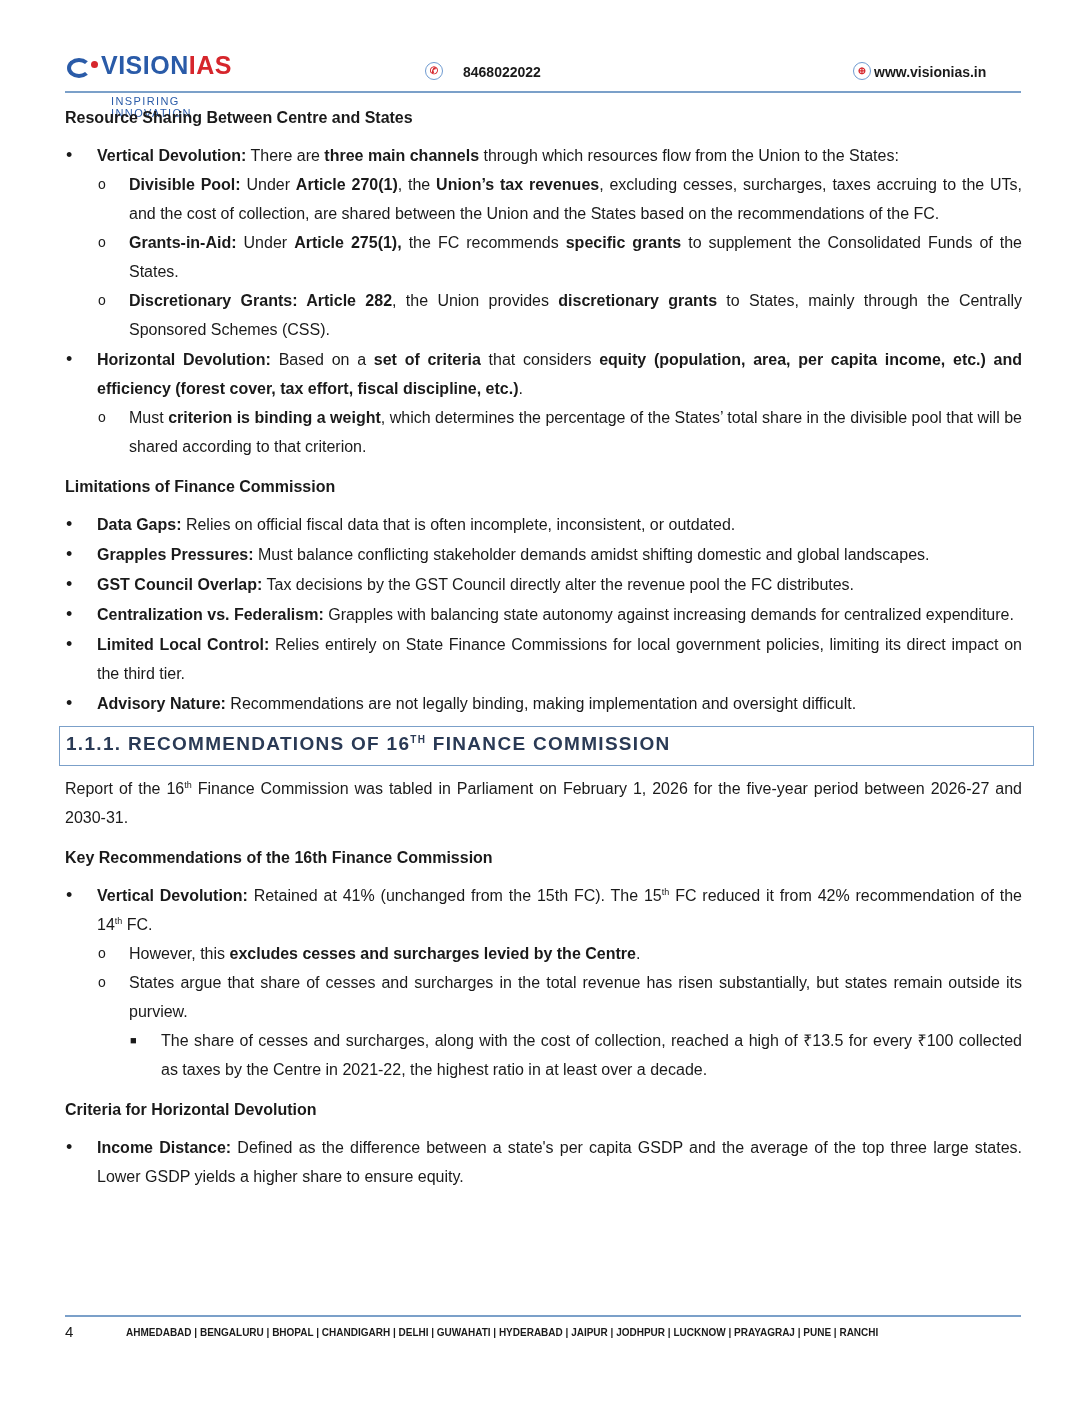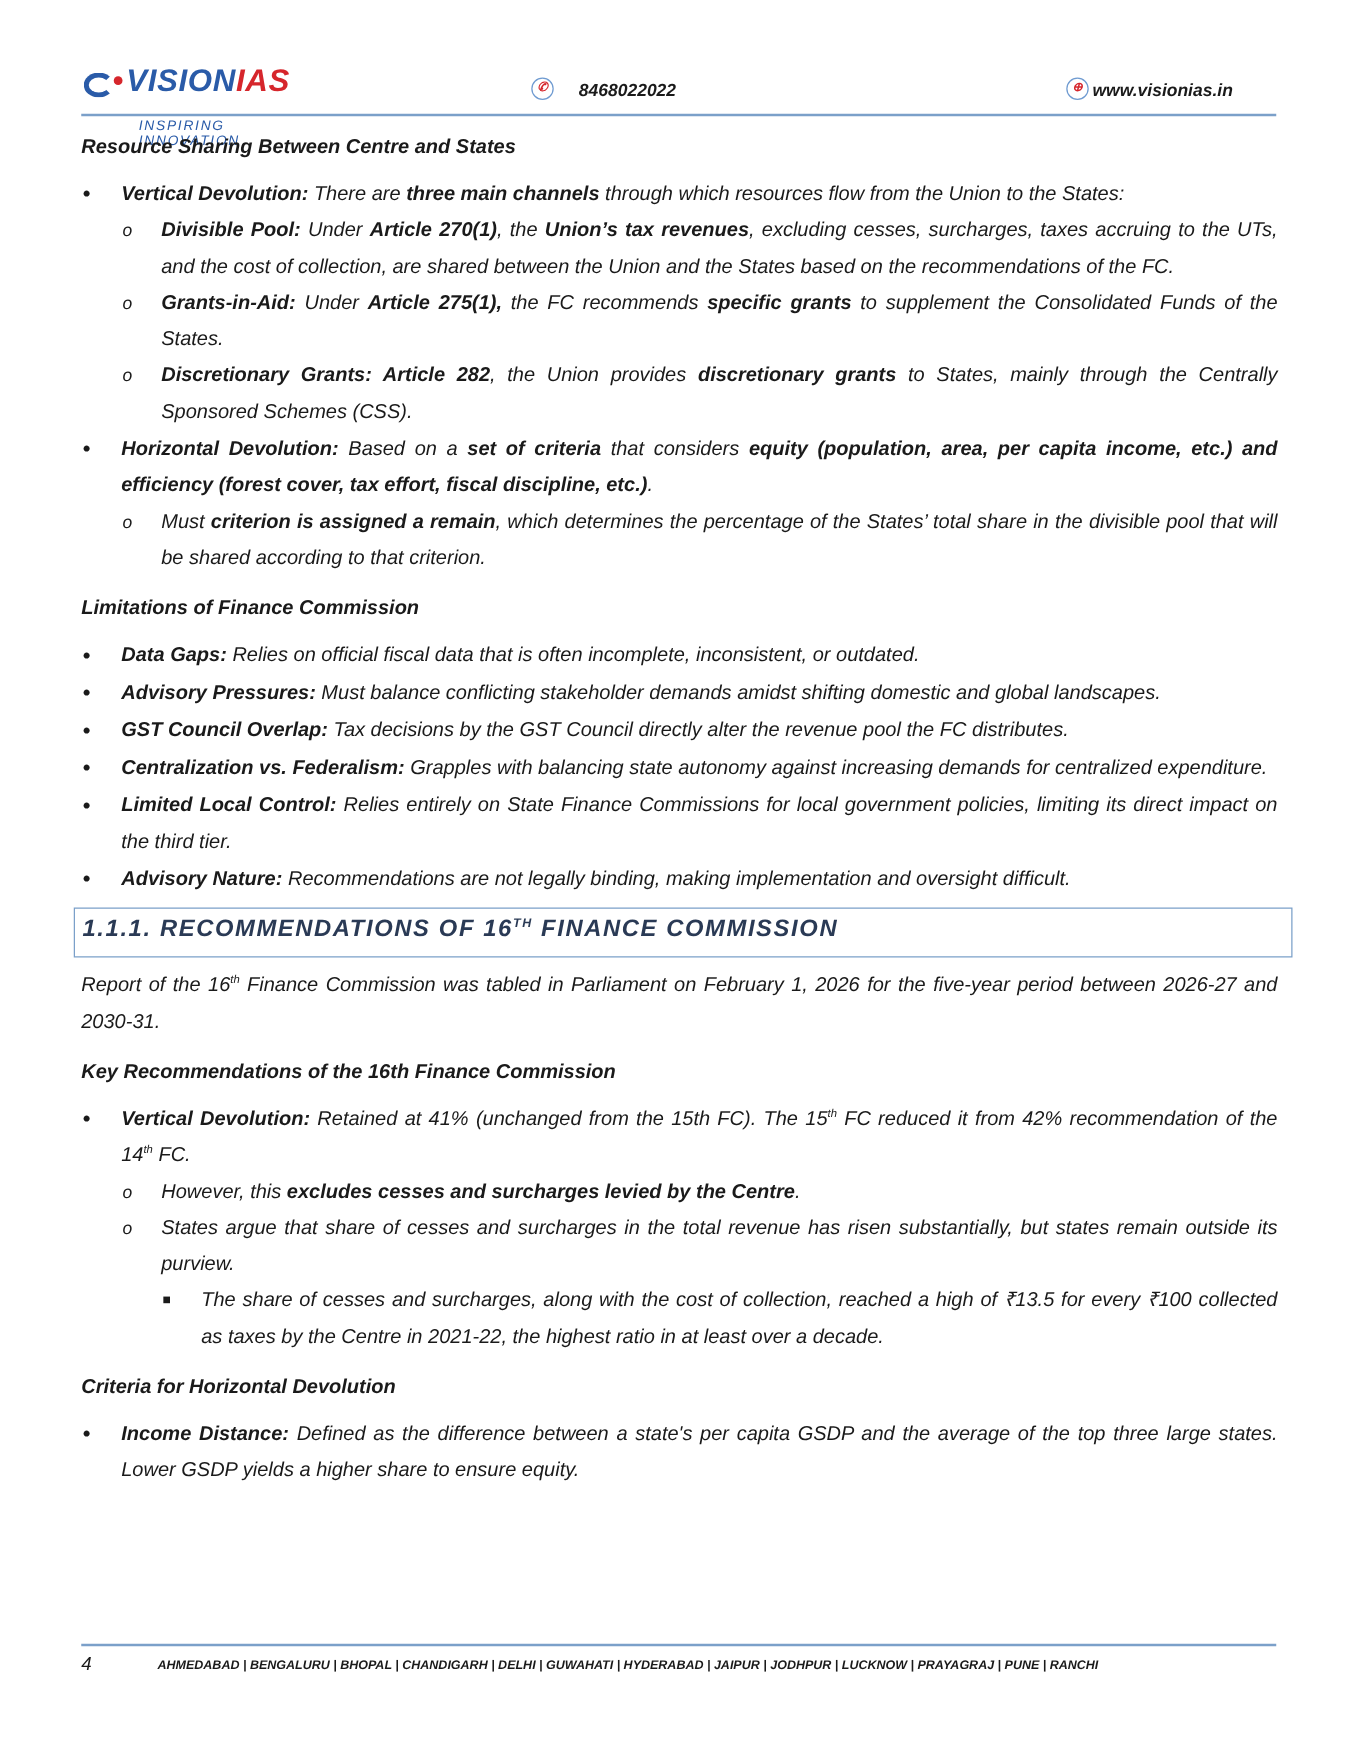--- a/index.html
+++ b/index.html
@@ -1,18 +1,18 @@
 <!DOCTYPE html>
 <html><head>
 <meta charset="utf-8">
 <style>
   html, body { margin: 0; padding: 0; background: #ffffff; }
   body { width: 1088px; height: 1408px; position: relative; overflow: hidden;
          font-family: "Liberation Sans", sans-serif; color: #1a1a1a; }
-  .page { position: absolute; left: 0; top: 0; width: 868px; height: 1408px; font-style: italic; }
+  .page { position: absolute; left: 0; top: 0; width: 868px; height: 1408px; }
 
   
   .hdr { position: absolute; left: 65px; top: 48px; width: 956px; height: 44px; }
   .logo { position: absolute; left: 0; top: 4px; width: 180px; height: 36px; }
   .logo-mark { position: absolute; left: 2px; top: 6px; width: 24px; height: 20px;
                border-radius: 50%; border: 4px solid #2a5ba8; border-right-color: transparent; box-sizing: border-box; }
   .logo-dot { position: absolute; left: 26px; top: 9px; width: 7px; height: 7px; border-radius: 50%; background: #d6262c; }
   .logo-text { position: absolute; left: 36px; top: 0; font-weight: bold; font-size: 25px; letter-spacing: 0.5px; line-height: 26px; }
   .logo-text .v { color: #2a5ba8; }
   .logo-text .r { color: #d6262c; }
@@ -98,30 +98,30 @@
       <li class="l2">
         <span class="bul">o</span>
         <b>Discretionary Grants: Article 282</b><span>, the Union provides </span><b>discretionary grants</b><span> to States, mainly through the Centrally Sponsored Schemes (CSS).</span>
       </li>
       <li class="l1">
         <span class="bul">•</span>
         <b>Horizontal Devolution:</b><span> Based on a </span><b>set of criteria</b><span> that considers </span><b>equity (population, area, per capita income, etc.) and efficiency (forest cover, tax effort, fiscal discipline, etc.)</b><span>.</span>
       </li>
       <li class="l2">
         <span class="bul">o</span>
-        <span>Must </span><b>criterion is assigned a remain</b><span>, which determines the percentage of the States’ total share in the divisible pool that will be shared according to that criterion.</span>
+        <span>Must </span><b>criterion is binding a weight</b><span>, which determines the percentage of the States’ total share in the divisible pool that will be shared according to that criterion.</span>
       </li>
     </ul>
 
     <div class="gap-m"></div>
     <h3 class="h">Limitations of Finance Commission</h3>
     <div class="gap-s"></div>
     <ul>
       <li class="l1"><span class="bul">•</span><b>Data Gaps:</b><span> Relies on official fiscal data that is often incomplete, inconsistent, or outdated.</span></li>
-      <li class="l1"><span class="bul">•</span><b>Advisory Pressures:</b><span> Must balance conflicting stakeholder demands amidst shifting domestic and global landscapes.</span></li>
+      <li class="l1"><span class="bul">•</span><b>Grapples Pressures:</b><span> Must balance conflicting stakeholder demands amidst shifting domestic and global landscapes.</span></li>
       <li class="l1"><span class="bul">•</span><b>GST Council Overlap:</b><span> Tax decisions by the GST Council directly alter the revenue pool the FC distributes.</span></li>
       <li class="l1"><span class="bul">•</span><b>Centralization vs. Federalism:</b><span> Grapples with balancing state autonomy against increasing demands for centralized expenditure.</span></li>
       <li class="l1"><span class="bul">•</span><b>Limited Local Control:</b><span> Relies entirely on State Finance Commissions for local government policies, limiting its direct impact on the third tier.</span></li>
       <li class="l1"><span class="bul">•</span><b>Advisory Nature:</b><span> Recommendations are not legally binding, making implementation and oversight difficult.</span></li>
     </ul>
 
     <div class="sec-box">
       <div class="sec-title"><span>1.1.1. RECOMMENDATIONS OF 16</span><sup>TH</sup><span> FINANCE COMMISSION</span></div>
     </div>
     <div class="gap-s"></div>

